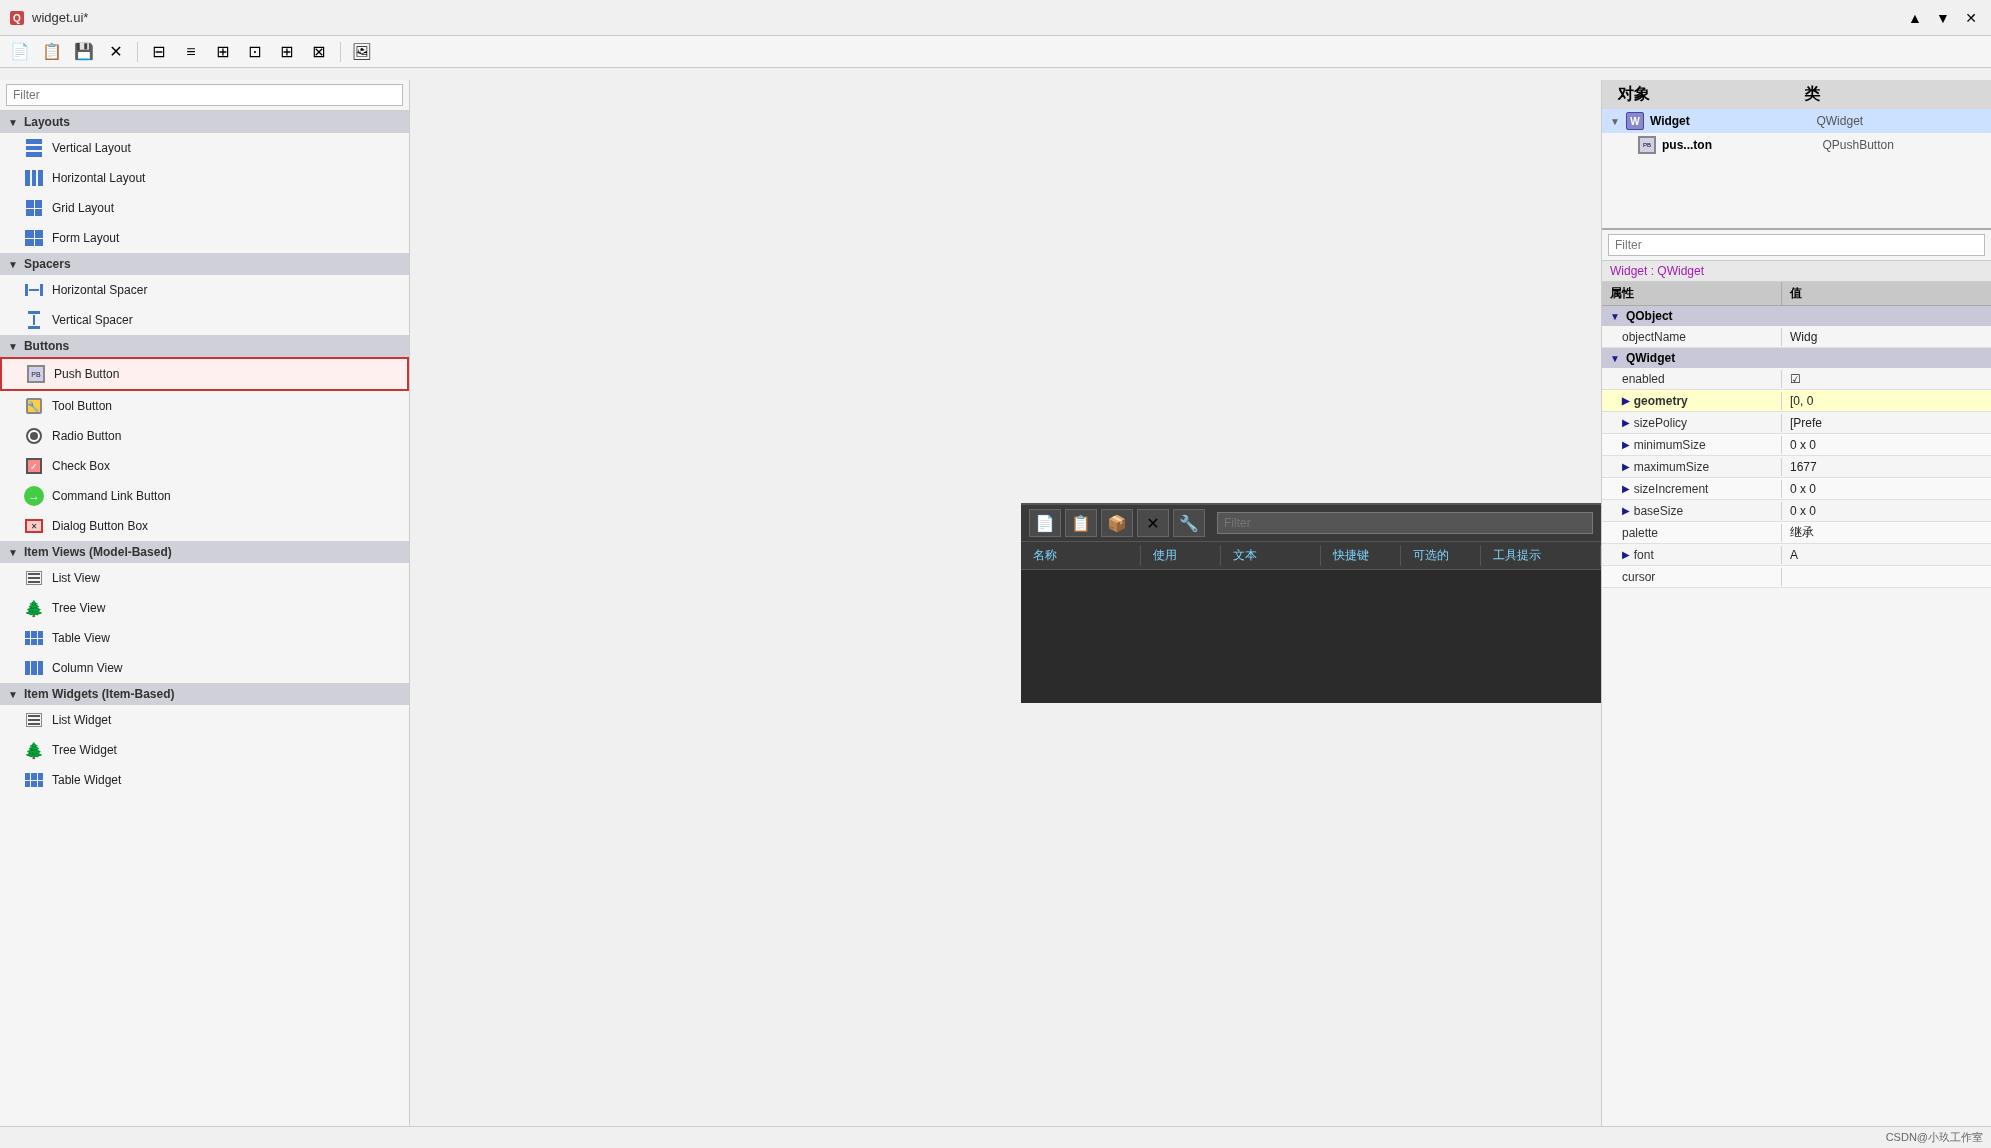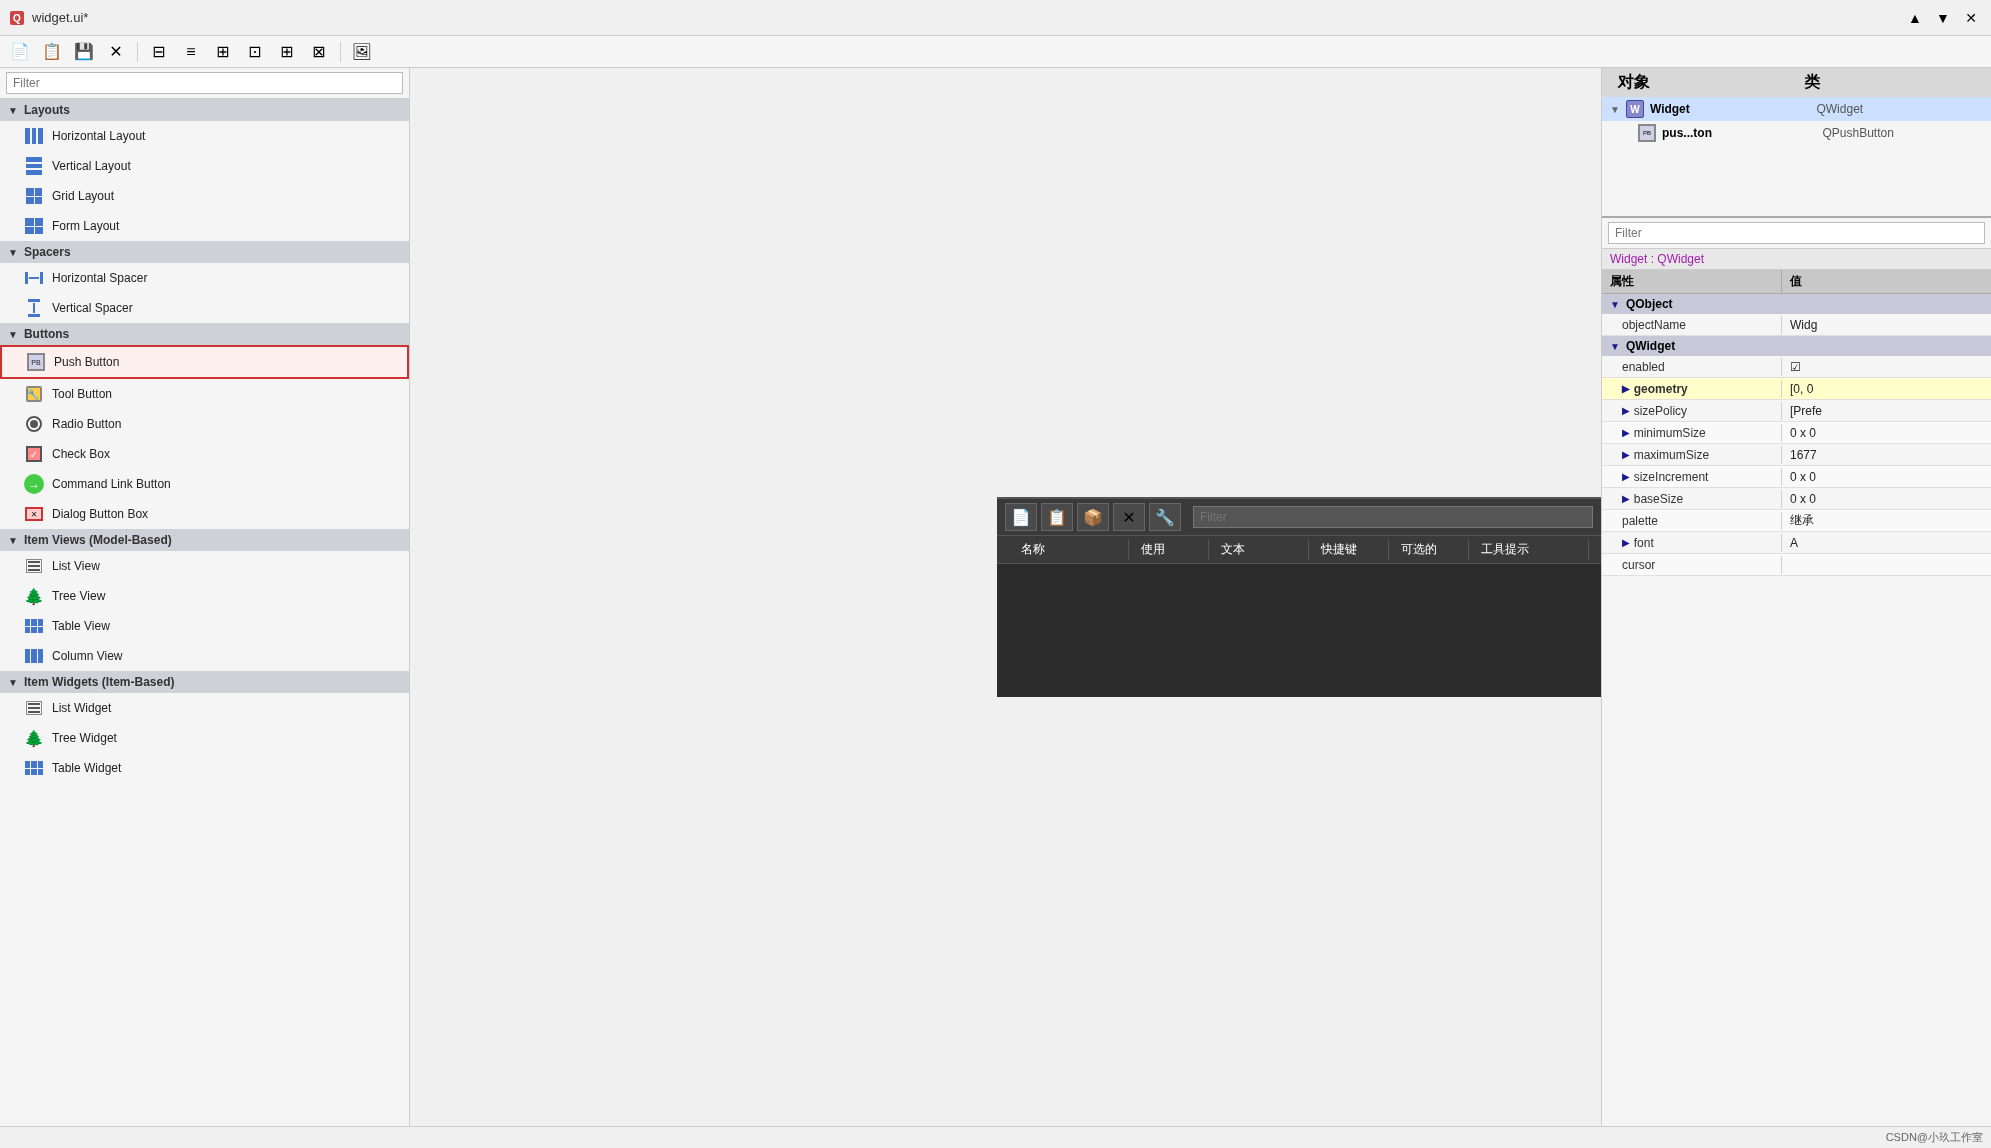--- a/index.html
+++ b/index.html
@@ -17,21 +17,21 @@
 
     
     .toolbar {
       display: flex; align-items: center; background: #f5f5f5; height: 32px; padding: 0 6px;
       border-bottom: 1px solid #ccc; flex-shrink: 0; gap: 4px;
     }
     .toolbar-btn { width: 28px; height: 28px; border: 1px solid transparent; background: transparent; cursor: pointer; display: flex; align-items: center; justify-content: center; font-size: 16px; }
     .toolbar-sep { width: 1px; height: 20px; background: #ccc; margin: 0 3px; }
 
     
-    .main-content { display: flex; flex: 1; overflow: hidden; }
+    .main-content { display: flex; flex: 1; overflow: hidden; margin-top: 12px; }
 
     
     .widget-panel {
       width: 410px; background: #f5f5f5; border-right: 1px solid #ccc;
       display: flex; flex-direction: column; flex-shrink: 0; overflow: hidden;
     }
     .widget-filter {
       padding: 4px 6px; border-bottom: 1px solid #ccc; flex-shrink: 0;
     }
     .widget-filter input {
@@ -103,22 +103,22 @@
     }
     .action-filter {
       flex: 1; margin-left: 8px;
     }
     .action-filter input {
       width: 100%; background: #555; border: 1px solid #777; color: white;
       padding: 3px 6px; font-size: 12px;
     }
     .action-table { flex: 1; overflow: hidden; }
     .action-table-header {
-      display: flex; background: #3a3a3a; color: #ffffff; font-size: 12px;
-      border-bottom: 1px solid #555; padding: 3px 12px;
+      display: flex; background: #3a3a3a; color: #7dd3fc; font-size: 12px;
+      border-bottom: 1px solid #555; padding: 3px 0;
     }
     .action-table-header .col { padding: 2px 12px; border-right: 1px solid #555; }
 
     
     .right-panel {
       width: 390px; background: #f5f5f5; border-left: 1px solid #ccc;
       display: flex; flex-direction: column; flex-shrink: 0; overflow: hidden;
     }
 
     
@@ -256,37 +256,37 @@
       <input type="text" placeholder="Filter" style="">
     </div>
     <div class="widget-list">
 
       <div class="widget-section-header">
         <span class="arrow">▼</span>
         <span>Layouts</span>
       </div>
       <div class="widget-item">
         <span class="item-icon">
+          <div class="layout-vert">
+              <span></span>
+              <span></span>
+              <span></span>
+            </div>
+        </span>
+        <span>Vertical Layout</span>
+      </div>
+      <div class="widget-item">
+        <span class="item-icon">
           <div class="layout-horiz">
               <span></span>
               <span></span>
               <span></span>
             </div>
         </span>
         <span>Horizontal Layout</span>
-      </div>
-      <div class="widget-item">
-        <span class="item-icon">
-          <div class="layout-vert">
-              <span></span>
-              <span></span>
-              <span></span>
-            </div>
-        </span>
-        <span>Vertical Layout</span>
       </div>
       <div class="widget-item">
         <span class="item-icon">
           <div class="icon-grid">
               <span></span>
               <span></span>
               <span></span>
               <span></span>
             </div>
         </span>

